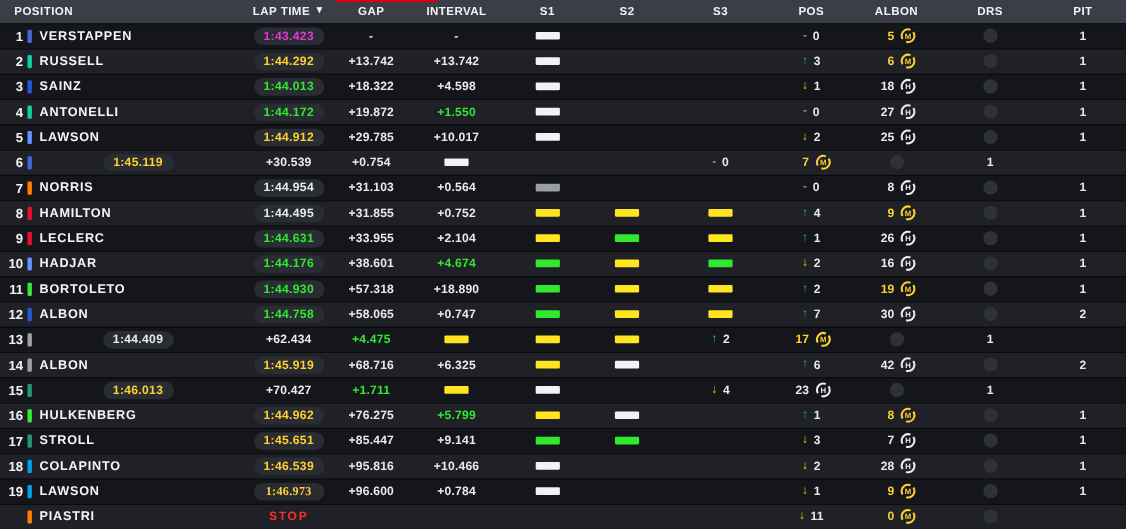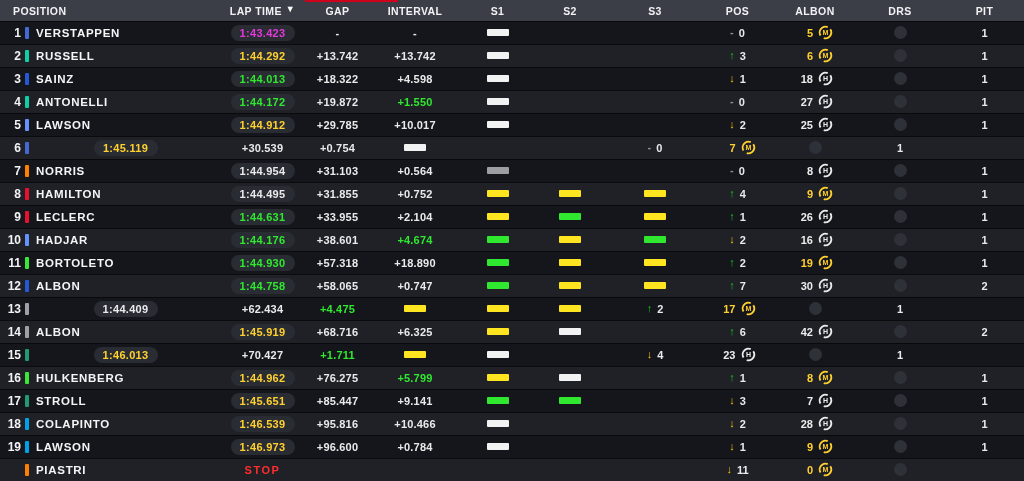--- a/index.html
+++ b/index.html
@@ -704,21 +704,21 @@
           <span class="drs-dot"></span>
         </span>
     <span class="pit">1</span>
   </div>
 
   <div class="row grid odd">
     <span class="posnum">19</span>
     <span class="teambar" style="background: rgb(0, 161, 232);"></span>
     <span class="driver">LAWSON</span>
     <span class="lapwrap">
-          <span class="lap" style="color: rgb(255, 209, 46);">1:46.973</span>
+          <span class="lap" style="color: rgb(255, 209, 46); font-family: Liberation Serif, serif;">1:46.973</span>
         </span>
     <span class="num gap">+96.600</span>
     <span class="num interval" style="color: rgb(233, 234, 236);">+0.784</span>
     <span class="secwrap">
           <span class="sector s1" style="background: rgb(242, 242, 242);"></span>
         </span>
     <span class="secwrap">
           <span class="sector s2 hidden"></span>
         </span>
     <span class="secwrap">

